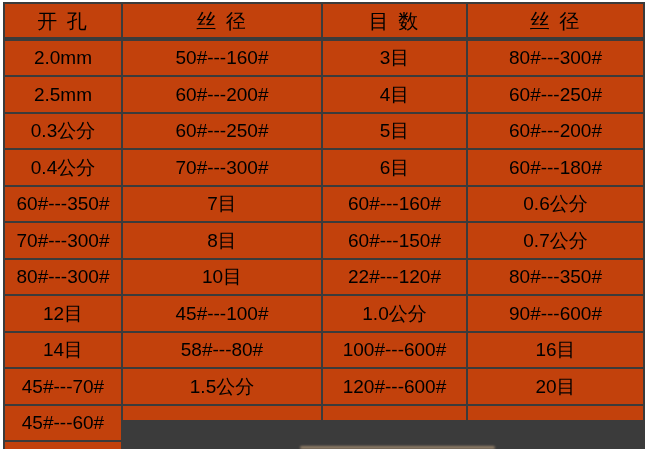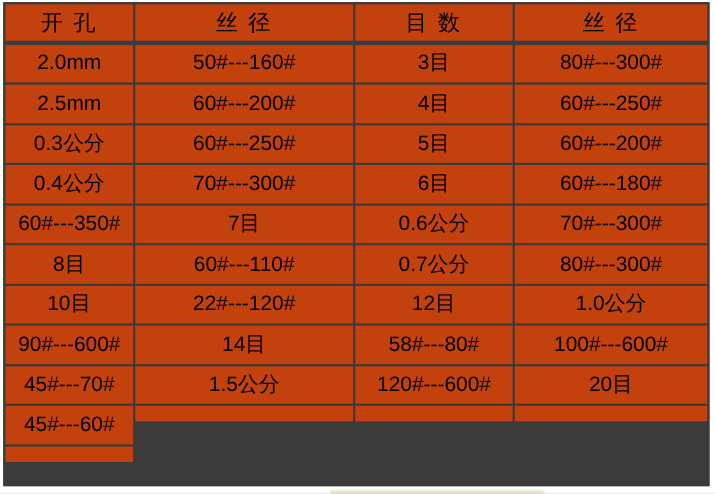--- a/index.html
+++ b/index.html
@@ -82,34 +82,38 @@
     <div class="cell">0.3公分</div>
     <div class="cell">60#---250#</div>
     <div class="cell">5目</div>
     <div class="cell">60#---200#</div>
     <div class="cell">0.4公分</div>
     <div class="cell">70#---300#</div>
     <div class="cell">6目</div>
     <div class="cell">60#---180#</div>
     <div class="cell">60#---350#</div>
     <div class="cell">7目</div>
+    <div class="cell">60#---160#</div>
     <div class="cell">0.6公分</div>
     <div class="cell">70#---300#</div>
     <div class="cell">8目</div>
-    <div class="cell">60#---110#</div>
+    <div class="cell">60#---150#</div>
     <div class="cell">0.7公分</div>
     <div class="cell">80#---300#</div>
     <div class="cell">10目</div>
     <div class="cell">22#---120#</div>
+    <div class="cell">80#---350#</div>
     <div class="cell">12目</div>
+    <div class="cell">45#---100#</div>
     <div class="cell">1.0公分</div>
     <div class="cell">90#---600#</div>
     <div class="cell">14目</div>
     <div class="cell">58#---80#</div>
     <div class="cell">100#---600#</div>
+    <div class="cell">16目</div>
     <div class="cell">45#---70#</div>
     <div class="cell">1.5公分</div>
     <div class="cell">120#---600#</div>
     <div class="cell">20目</div>
     <div class="cell">45#---60#</div>
     <div class="cell partial-cell"></div>
     <div class="cell partial-cell"></div>
     <div class="cell partial-cell"></div>
     <div class="cell partial-cell"></div>
   </div>

